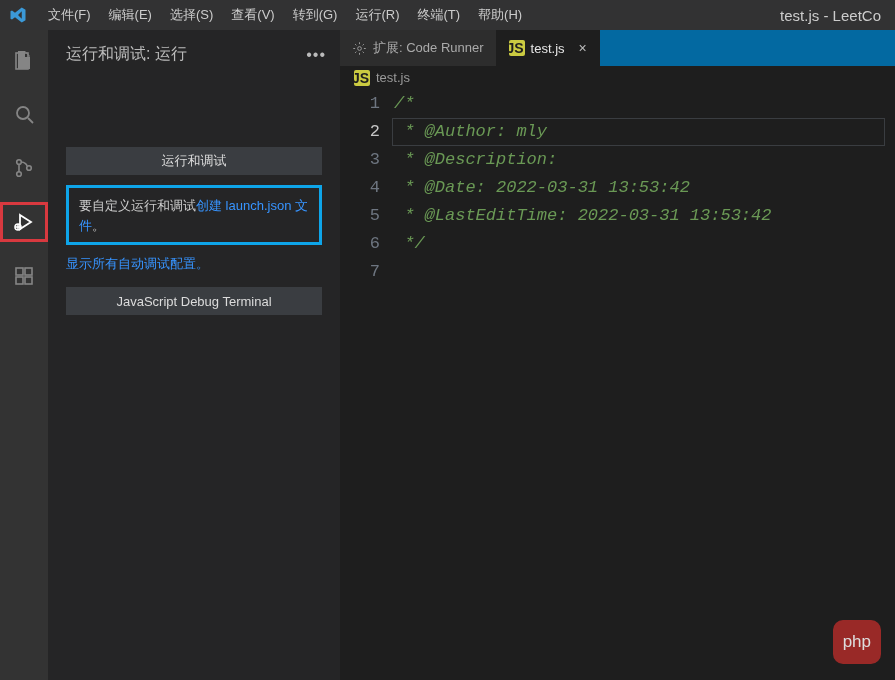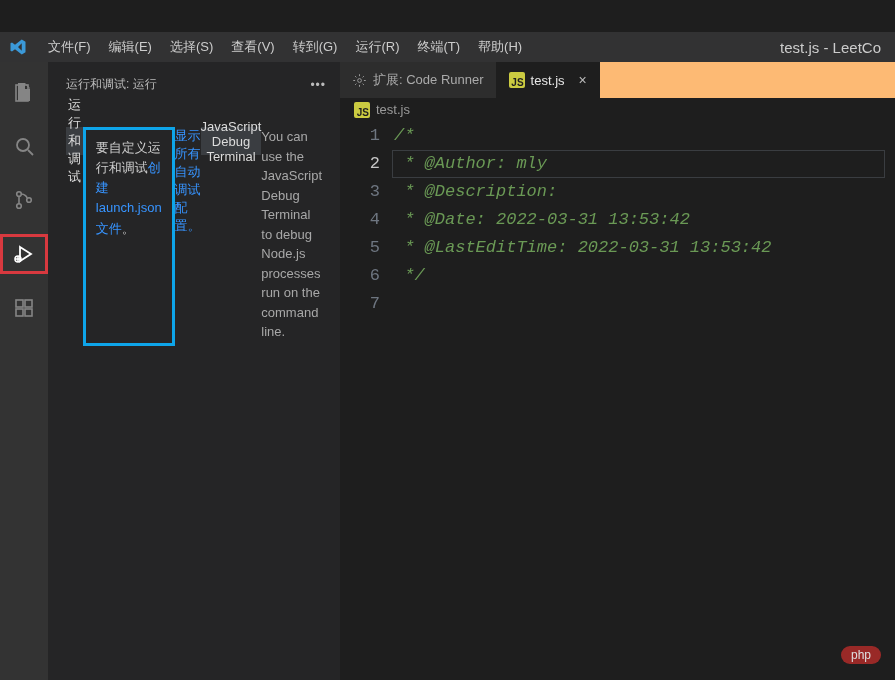--- a/index.html
+++ b/index.html
@@ -9,21 +9,20 @@
       font-family: "Segoe UI", Arial, sans-serif;
       font-size: 13px; color: #cccccc;
       display: flex; flex-direction: column;
       overflow: hidden;
     }
     
     .titlebar {
       height: 30px; background: #323233;
       display: flex; align-items: center;
       padding: 0 8px;
-      margin-top: 32px;
     }
     .titlebar .vsc-logo { width: 20px; height: 20px; margin-right: 12px; display:flex;align-items:center;justify-content:center;}
     .menubar { display: flex; gap: 2px; }
     .menu-item { padding: 4px 8px; color: #cccccc; font-size: 13px; cursor: pointer; }
     .titlebar .spacer { flex: 1; }
     .win-title { color: #cccccc; font-size: 15px; margin-right: 6px; }
 
     
     .main { flex: 1; display: flex; min-height: 0; }
 
@@ -39,59 +38,59 @@
     .act-btn svg { width: 24px; height: 24px; }
 
     
     .sidebar {
       width: 292px; background: #252526;
       display: flex; flex-direction: column;
       padding: 10px 0 0 0;
     }
     .sidebar-header {
       display:flex; align-items:center; justify-content:space-between;
-      padding: 4px 14px 22px 18px; color:#bbbbbb; font-size: 12px;
+      padding: 4px 14px 22px 18px; color:#bbbbbb; font-size: 16px;
     }
     .dots { color:#bbbbbb; letter-spacing: 1px; }
-    .sidebar-body { padding: 12px 18px; display:flex; flex-direction:row; }
+    .sidebar-body { padding: 12px 18px; display:flex; flex-direction:column;margin-top:48px; }
     .btn {
       width: 100%; height: 28px;
       background: #3a3d41; color:#dcdcdc;
       border: none; text-align:center;
       font-size: 13px; display:flex;align-items:center;justify-content:center;
       margin-bottom: 10px;
     }
     .hint-box {
       border: 3px solid #0ea5e9;
       padding: 8px 10px 6px 10px;
       margin-bottom: 10px;
       line-height: 1.55;
     }
     .hint-box .link { color:#3794ff; }
     .link-row { color:#3794ff; margin-bottom: 14px; }
     .info-text { color:#a8a8a8; line-height:1.5; margin-bottom: 14px; }
 
     
     .editor { flex:1; display:flex; flex-direction:column; background:#1e1e1e; min-width:0;}
     .tabs {
-      height: 36px; background:#fdba74;
+      height: 36px; background:#0369a1;
       display:flex; align-items:stretch;
     }
     .tab {
       display:flex; align-items:center; gap:6px;
       padding: 0 12px; font-size:13px;
       background:#2d2d2d; color:#aaaaaa;
       border-right:1px solid #1e1e1e;
     }
     .tab.selected { background:#1e1e1e; color:#e6e6e6; }
     .tab .gear, .tab .js-badge { display:inline-flex; }
     .tab .close { margin-left:8px; color:#bbbbbb; font-size:14px; }
     .js-badge {
       width:16px;height:16px;background:#cbcb41;color:#1e1e1e;
-      font-size:10px;font-weight:bold;display:flex;align-items:flex-end;justify-content:flex-end;
+      font-size:14px;font-weight:bold;display:flex;align-items:flex-end;justify-content:flex-end;
       padding:0 1px 0 0;border-radius:2px;
     }
     .breadcrumbs {
       height:22px; display:flex; align-items:center;
       padding-left: 14px; gap:6px; color:#9a9a9a; font-size:13px;
       border-top: 1px solid #1e1e1e;
     }
     .code {
       flex:1; display:flex; font-family: "Consolas","Courier New",monospace;
       font-size: 17px; font-style: italic; color:#6a9955;
@@ -103,22 +102,22 @@
     .lines .row { white-space: pre; }
     .cur-line-border {
       position:absolute; left:-2px; right:10px; height:28px;
       border:1px solid #3a3d41;
       pointer-events:none;
     }
 
     
     .watermark {
       position:fixed; right:14px; bottom:16px;
-      background:#b02c2a; color:#fff; font-size:12px;
-      border-radius:10px; padding:2px 10px; font-style: normal;
+      background:#b02c2a; color:#fff; font-size:17px;
+      border-radius:10px; padding:12px 10px; font-style: normal;
       opacity:0.85;
     }
   </style>
 </head>
 <body>
 
 <div class="titlebar">
   <span class="vsc-logo">
     <svg viewBox="0 0 24 24" width="18" height="18">
         <path fill="#3b99d8" d="M17 2l5 3v14l-5 3-9-7-4 3-2-1V7l2-1 4 3 9-7zm0 5l-5 5 5 5V7z"></path>
@@ -190,21 +189,20 @@
       <div class="hint-box">
         <span>要自定义运行和调试</span><span class="link">创建 launch.json 文件</span><span>。</span>
       </div>
 
       <div class="link-row">
         <span class="link2">显示所有自动调试配置</span><span>。</span>
       </div>
 
       <button class="btn">JavaScript Debug Terminal</button>
 
-      <div class="info-text">You can use the JavaScript Debug Terminal to debug Node.js processes run on the command line.</div>
 
     </div>
   </div>
 
   <div class="editor">
     <div class="tabs" id="tabs">
         <div class="tab">
           <span class="gear">
             <svg width="15" height="15" viewBox="0 0 24 24">
               <circle cx="12" cy="12" r="3" fill="none" stroke="#999" stroke-width="1.6"></circle>

